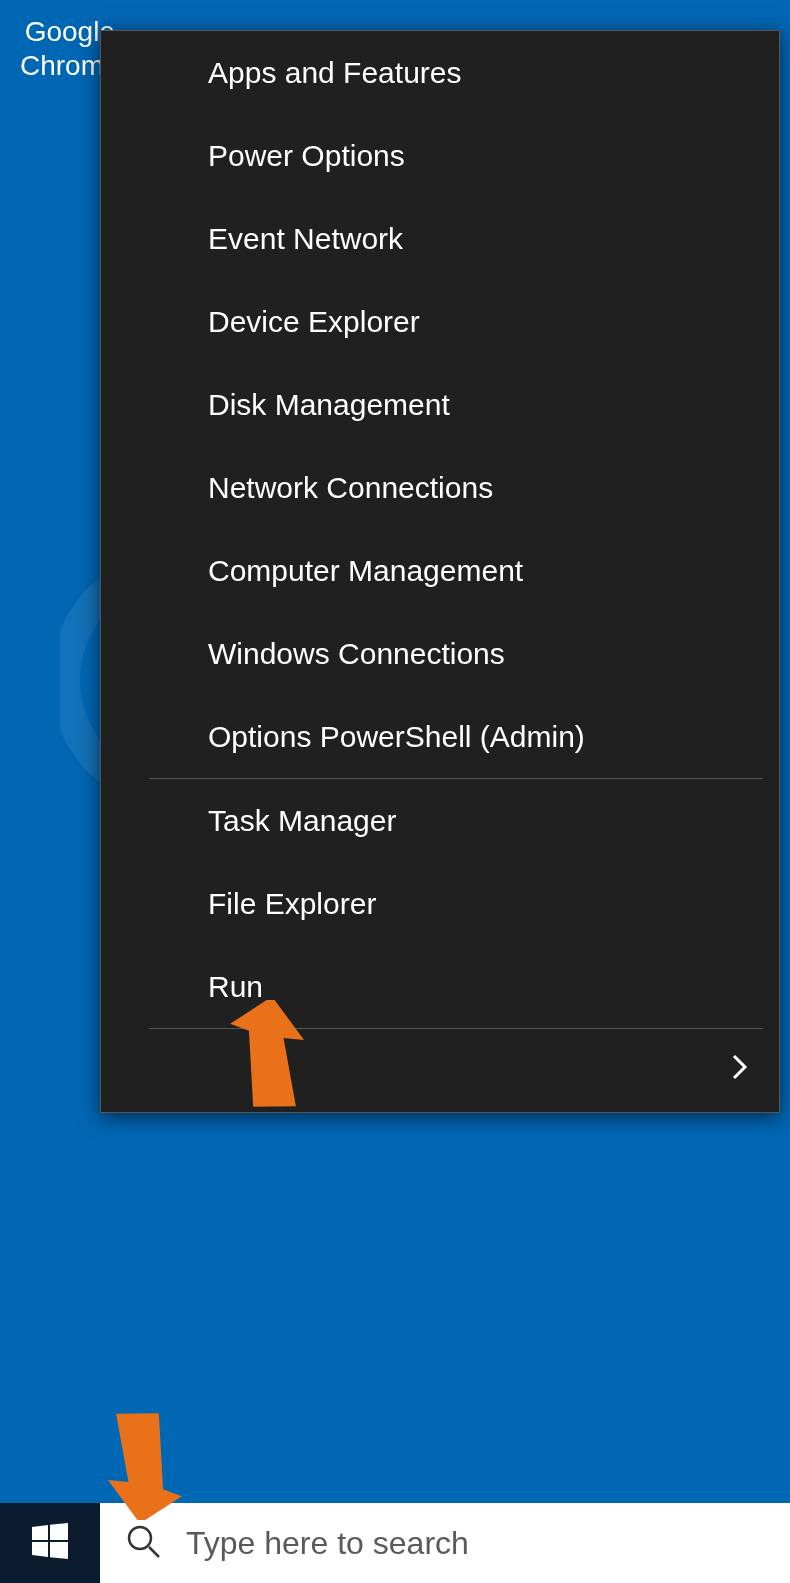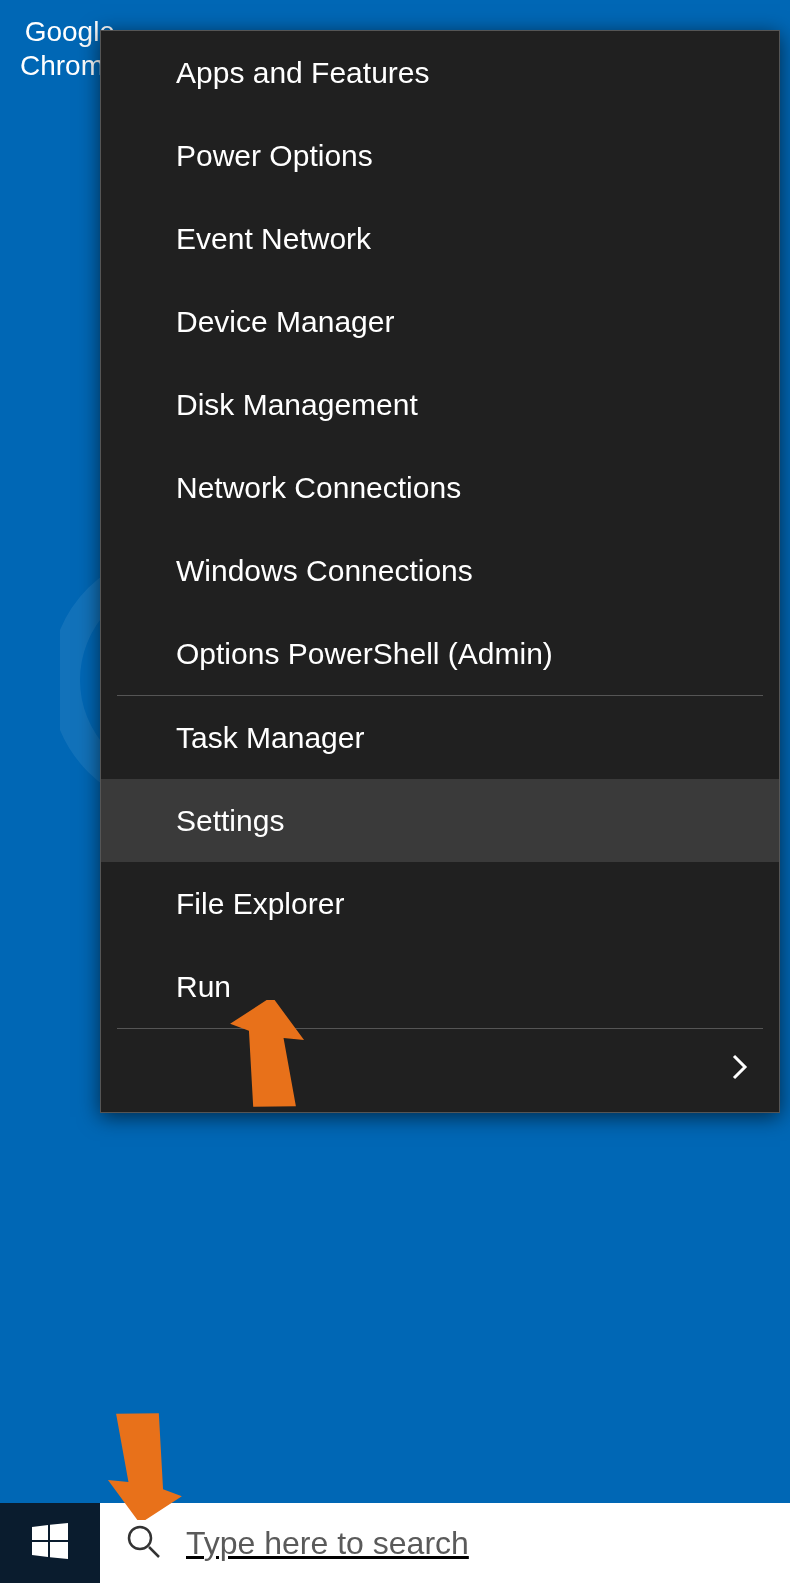--- a/index.html
+++ b/index.html
@@ -21,20 +21,21 @@
       line-height: 1.2;
     }
     .context-menu {
       position: absolute;
       top: 30px;
       left: 100px;
       width: 680px;
       background: #202020;
       border: 1px solid #555;
       box-shadow: 0 4px 20px rgba(0,0,0,0.6);
+      padding-left: 32px;
     }
     .menu-item {
       height: 83px;
       display: flex;
       align-items: center;
       padding: 0 30px 0 75px;
       color: #ffffff;
       font-size: 30px;
       font-weight: 300;
       cursor: default;
@@ -70,21 +71,20 @@
     }
     .win-logo { width:36px; height:36px; }
     .win-logo .sq { fill:#fff; }
     .search-box {
       flex: 1;
       background: #fff;
       display: flex;
       align-items: center;
       padding: 0 25px;
       gap: 25px;
-      text-decoration: underline;
     }
     .search-icon svg { width:36px; height:36px; }
     .search-placeholder {
       color: #5a5a5a;
       font-size: 32px;
       font-weight: 300;
     }
     .arrow {
       position: absolute;
       pointer-events: none;
@@ -121,42 +121,42 @@
   <div class="menu-item">
       <span>Apps and Features</span>
     </div>
   <div class="menu-item">
       <span>Power Options</span>
     </div>
   <div class="menu-item">
       <span>Event Network</span>
     </div>
   <div class="menu-item">
-      <span>Device Manager</span>
+      <span>Device Explorer</span>
     </div>
   <div class="menu-item">
       <span>Disk Management</span>
     </div>
   <div class="menu-item">
       <span>Network Connections</span>
     </div>
   <div class="menu-item">
+      <span>Computer Management</span>
+    </div>
+  <div class="menu-item">
       <span>Windows Connections</span>
     </div>
   <div class="menu-item">
       <span>Options PowerShell (Admin)</span>
     </div>
 
   <div class="menu-separator"></div>
 
   <div class="menu-item">
       <span>Task Manager</span>
-    </div>
-  <div class="menu-item highlighted">
-      <span>Settings</span>
     </div>
   <div class="menu-item">
       <span>File Explorer</span>
     </div>
   <div class="menu-item">
       <span>Run</span>
     </div>
 
   <div class="menu-separator"></div>
 

